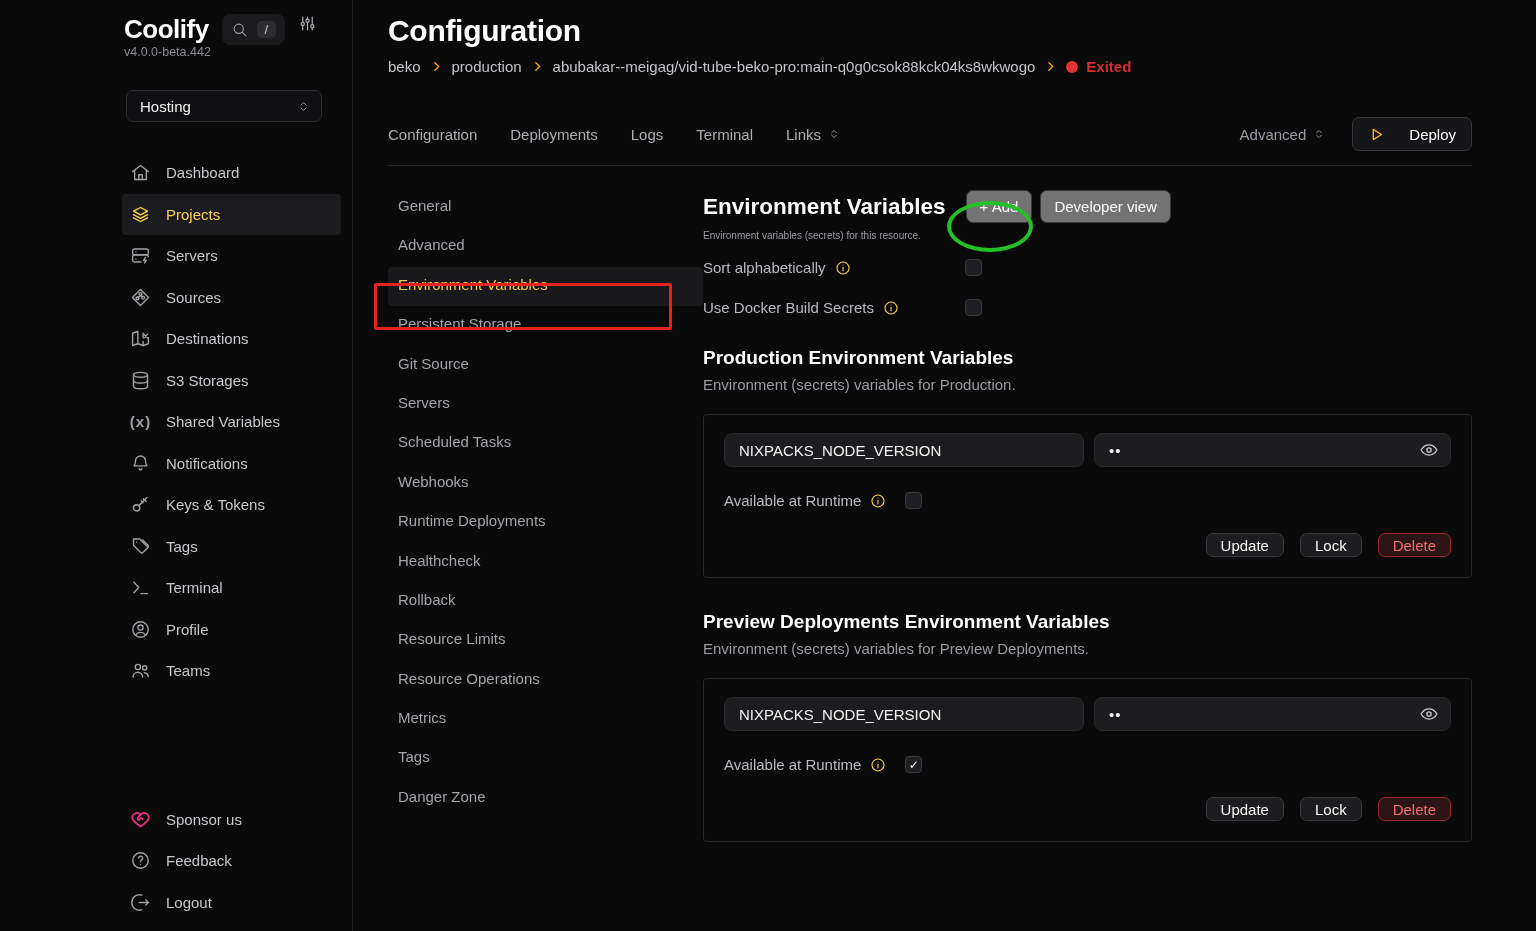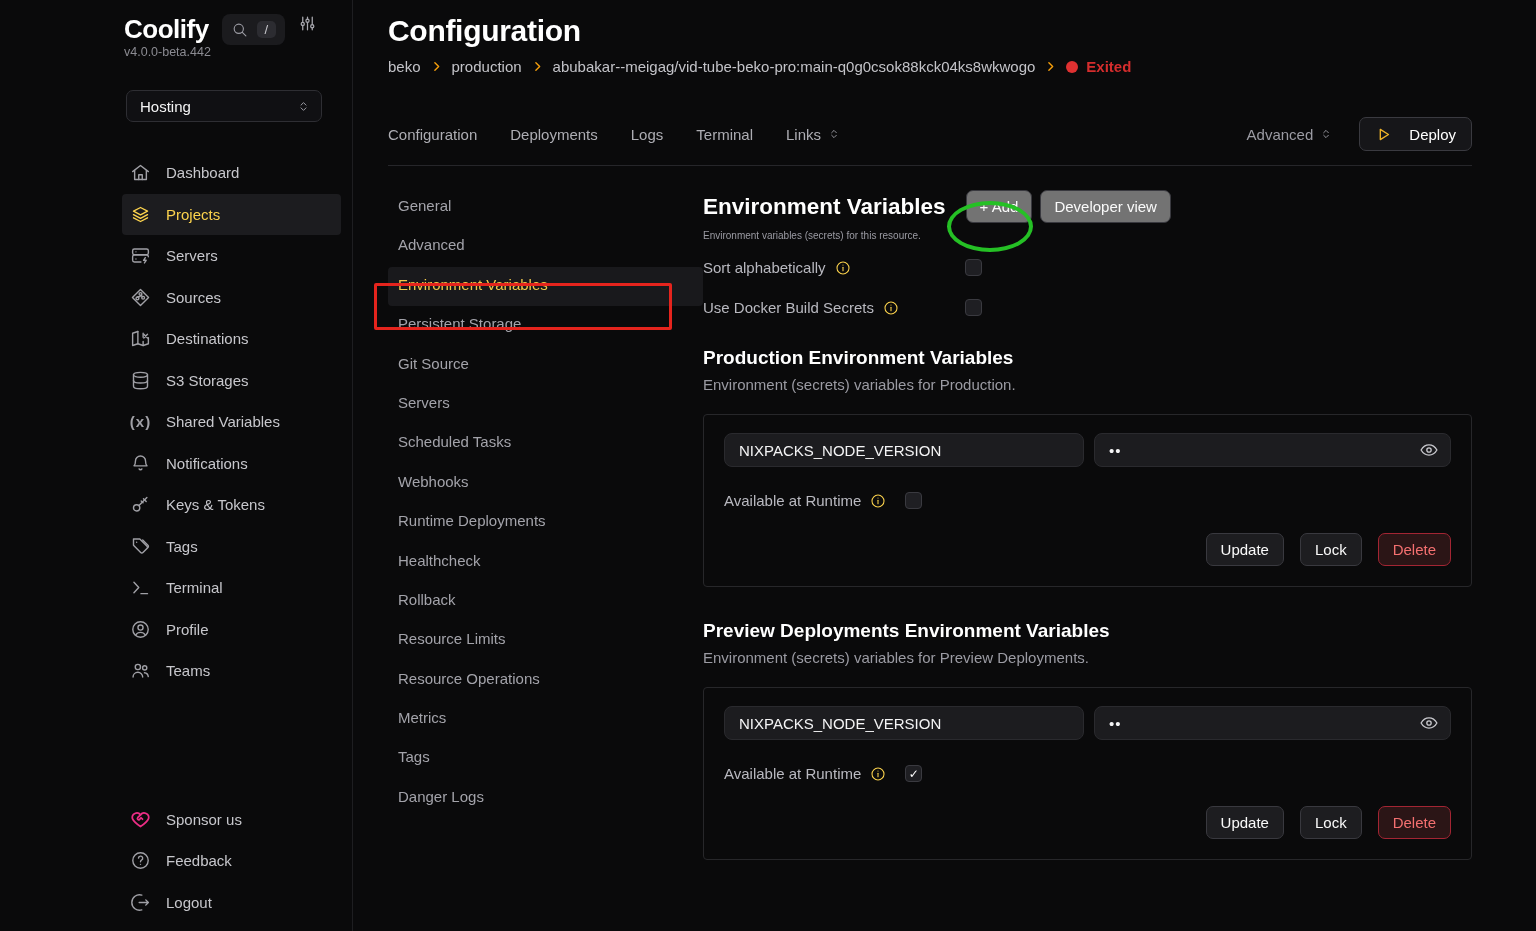--- a/index.html
+++ b/index.html
@@ -41,21 +41,21 @@
   .bc-sep { color:#f59e0b; }
   .status { display:flex; align-items:center; gap:8px; }
   .status-dot { width:12px; height:12px; border-radius:50%; background:#e03131; }
   .status-text { color:#d52d2d; font-weight:700; font-size:15px; }
 
   .tabs-row { display:flex; align-items:center; margin-top:42px; padding-bottom:14px; border-bottom:1px solid #26262a; }
   .tabs { display:flex; align-items:center; gap:33px; font-size:15px; color:#adadb3; }
   .tab { cursor:pointer; display:flex; align-items:center; gap:6px; }
   .tabs-right { margin-left:auto; display:flex; align-items:center; gap:26px; }
   .advanced { display:flex; align-items:center; gap:6px; font-size:15px; color:#9b9ba3; cursor:pointer; }
-  .deploy-btn { display:flex; align-items:center; gap:17px; background:#161619; border:1px solid #3a3a40; border-radius:7px;
+  .deploy-btn { display:flex; align-items:center; gap:24px; background:#161619; border:1px solid #3a3a40; border-radius:7px;
     height:34px; padding:16px 15px; font-size:15px; color:#fff; cursor:pointer; }
 
   .content { display:flex; flex:1; min-height:0; }
   .subnav { width:315px; flex-shrink:0; padding-top:22px; display:flex; flex-direction:column; }
   .subnav a { display:block; font-size:15px; color:#a3a3aa; padding:9px 10px; border-radius:4px; cursor:pointer; text-decoration:none; height:39.4px; }
   .subnav a.active { background:#19191c; color:#f2c94c; }
 
   .panel { flex:1; padding-top:24px; }
   .panel-head { display:flex; align-items:center; gap:8px; }
   h2.env-title { font-size:22.5px; font-weight:700; color:#fff; margin-right:12px; }
@@ -77,21 +77,21 @@
   .var-inputs { display:flex; gap:10px; }
   .txt-input { height:34px; background:#1c1c1f; border:1px solid #2a2a2e; border-radius:8px; color:#f4f4f5;
     font-size:15px; padding:0 14px; font-family:inherit; outline:none; }
   .name-input { width:360px; flex-shrink:0; }
   .value-wrap { position:relative; flex:1; }
   .value-input { width:100%; letter-spacing:1px; padding-right:44px; }
   .eye-btn { position:absolute; right:12px; top:50%; transform:translateY(-50%); color:#c9c9ce; cursor:pointer; background:none; border:none; padding:0; }
   .runtime-row { display:flex; align-items:center; gap:10px; margin-top:25px; }
   .runtime-row .toggle-label { width:auto; margin-right:9px; }
   .card-btns { display:flex; justify-content:flex-end; gap:16px; margin-top:24px; }
-  .card-btn { height:33px; padding:0 14px; border-radius:7px; font-size:15px; cursor:pointer; font-family:inherit;
+  .card-btn { height:24px; padding:0 14px; border-radius:7px; font-size:15px; cursor:pointer; font-family:inherit;
     background:#1d1d20; border:1px solid #39393f; color:#fafafa; }
   .card-btn.delete { background:#2b1516; border:1.5px solid #a32533; color:#f47070; }
   .sec2 h3 { margin-top:33px; }
 
   
   .anno { position:absolute; pointer-events:none; z-index:50; }
   .anno-red { left:374px; top:283px; width:298px; height:47px; border:3px solid #e5241d; border-radius:2px; }
   .anno-green { left:947px; top:201px; width:86px; height:51px; border:4px solid #25c025; border-radius:50%; }
 </style>
 </head>
@@ -374,21 +374,21 @@
         <a>Servers</a>
         <a>Scheduled Tasks</a>
         <a>Webhooks</a>
         <a>Runtime Deployments</a>
         <a>Healthcheck</a>
         <a>Rollback</a>
         <a>Resource Limits</a>
         <a>Resource Operations</a>
         <a>Metrics</a>
         <a>Tags</a>
-        <a>Danger Logs</a>
+        <a>Danger Zone</a>
       </nav>
 
       <section class="panel">
         <div class="panel-head">
           <h2 class="env-title">Environment Variables</h2>
           <button class="sm-btn">+ Add</button>
           <button class="sm-btn">Developer view</button>
         </div>
         <div class="panel-desc">Environment variables (secrets) for this resource.</div>
 

